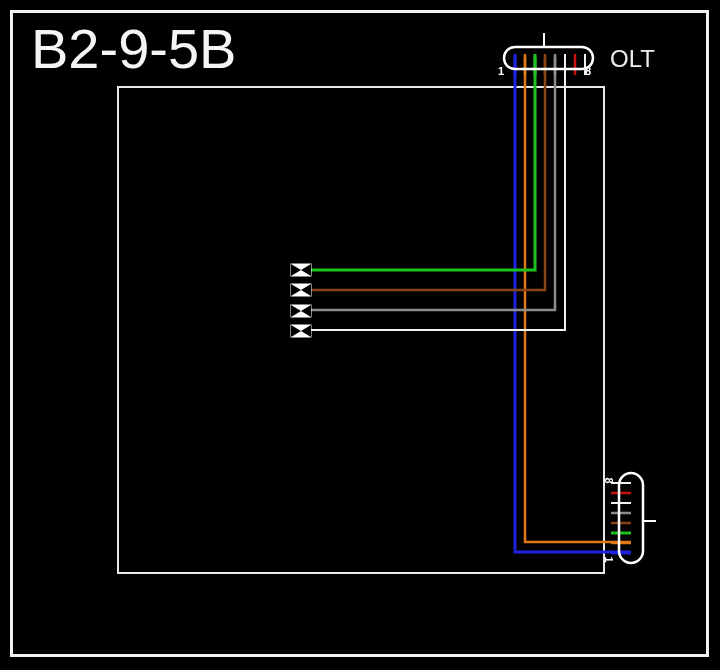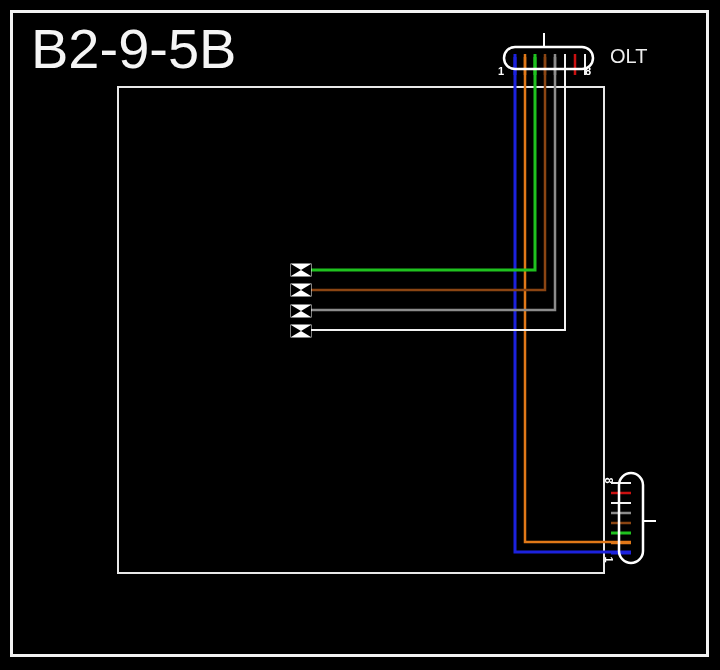--- a/index.html
+++ b/index.html
@@ -34,21 +34,21 @@
     left: 31px; top: 16px;
     color: #f5f5f5;
     font-size: 56px;
     letter-spacing: 0px;
     white-space: nowrap;
   }
   #olt-label {
     position: absolute;
     left: 610px; top: 45px;
     color: #ededed;
-    font-size: 20px;
+    font-size: 24px;
     white-space: nowrap;
   }
   .pin-label {
     position: absolute;
     color: #ffffff;
     font-size: 11px;
     font-weight: bold;
     line-height: 11px;
   }
   #top-pin-first { left: 498px; top: 66px; }

